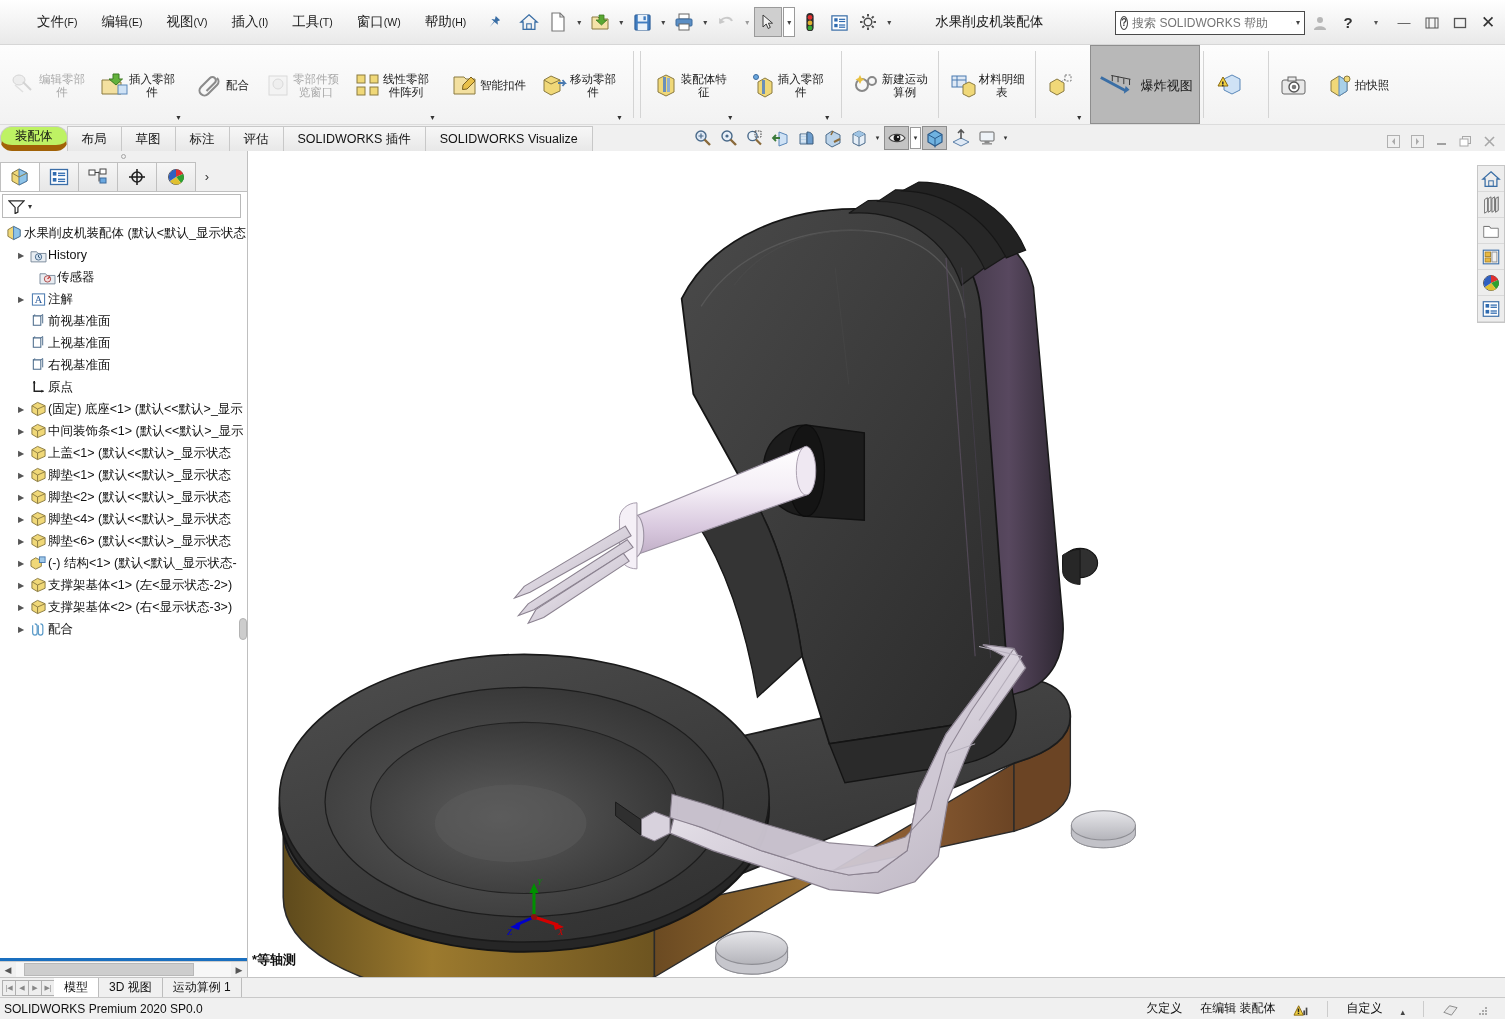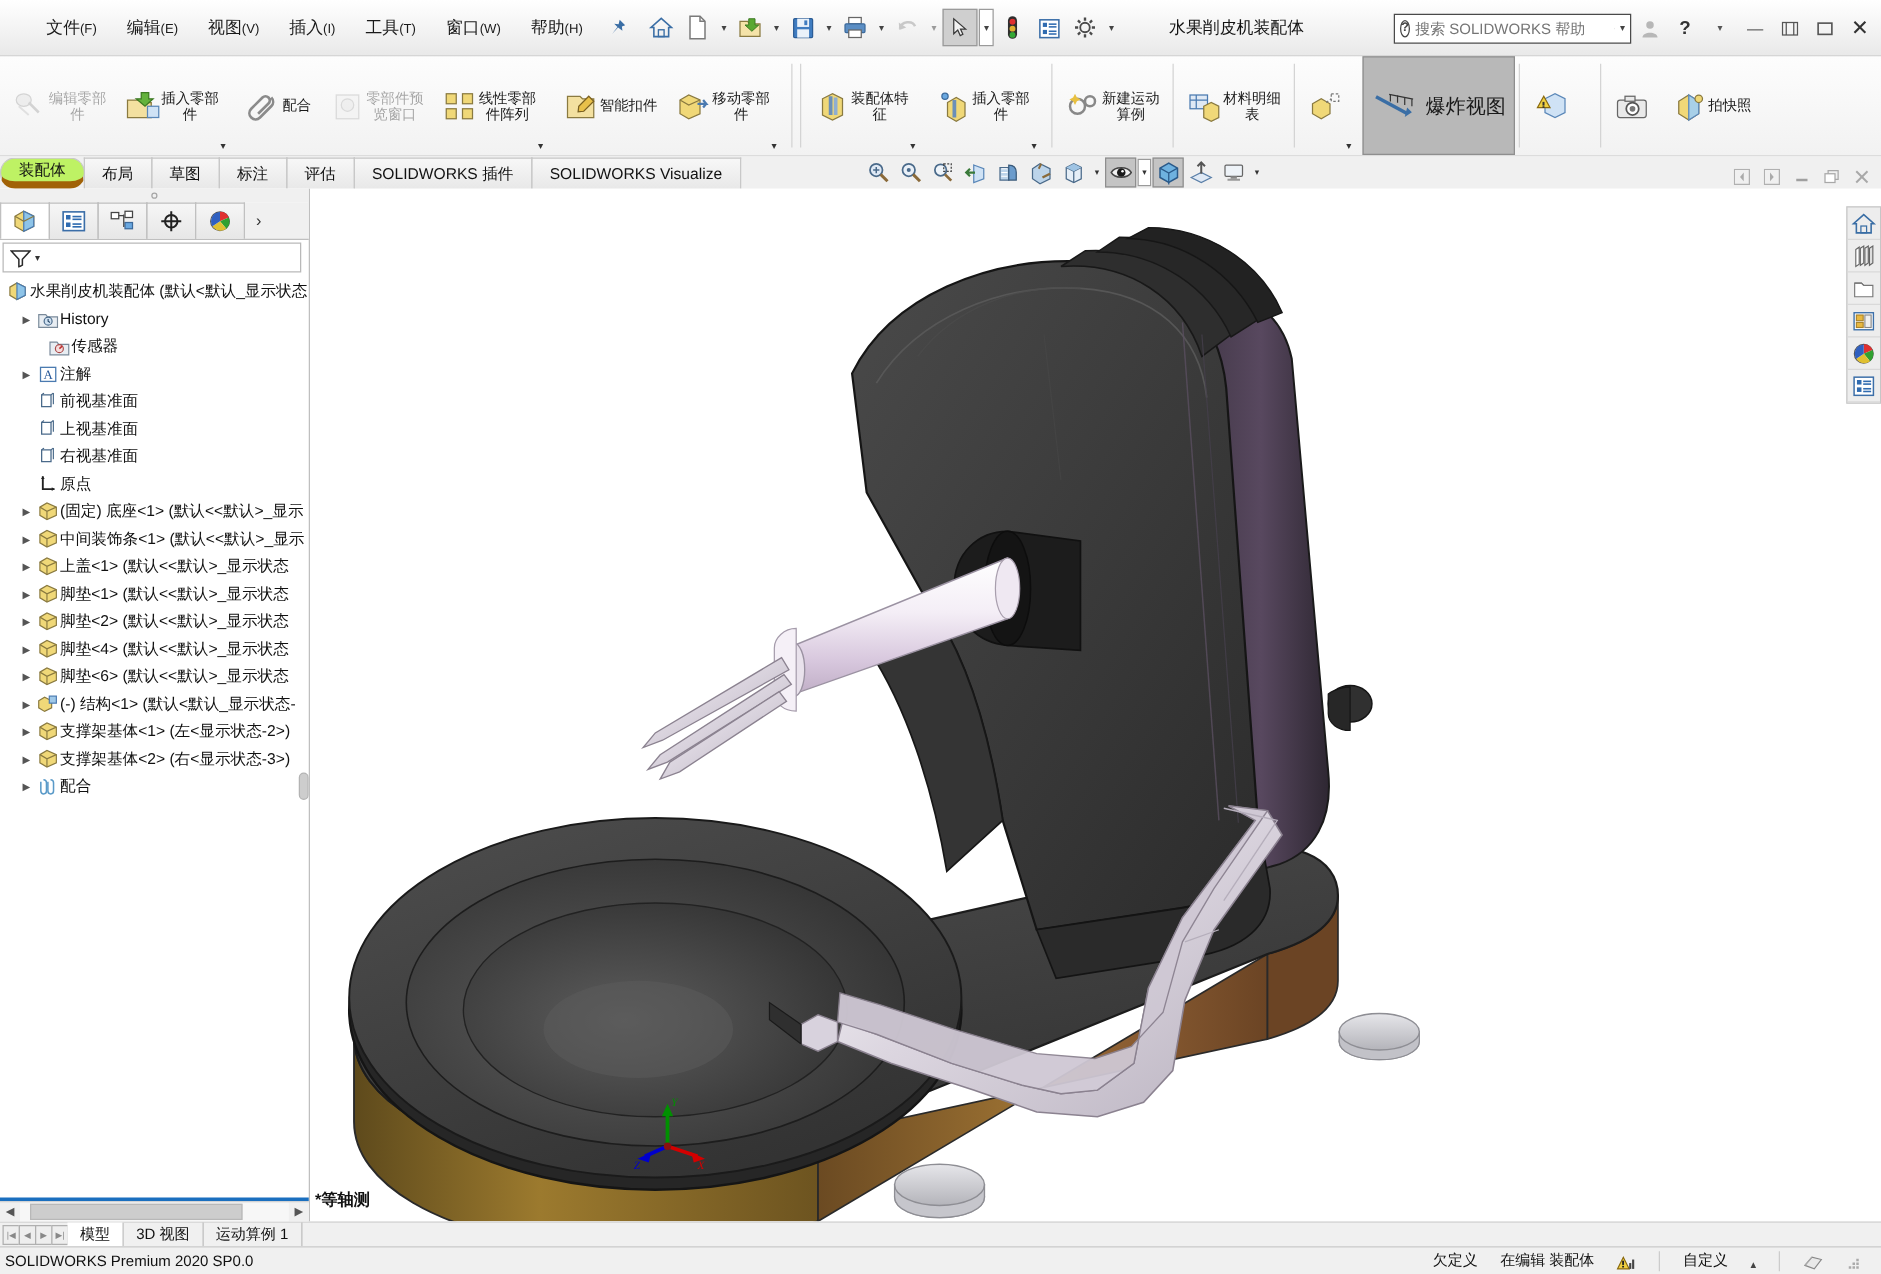--- a/index.html
+++ b/index.html
@@ -427,21 +427,21 @@
             <path d="M28 21 L34 17 L30 13 Z" fill="#3a6ea5"></path>
             <g stroke="#333" stroke-width="1">
               <line x1="16" y1="2" x2="16" y2="8"></line>
               <line x1="22" y1="3" x2="22" y2="9"></line>
               <line x1="28" y1="5" x2="28" y2="11"></line>
               <line x1="34" y1="6" x2="34" y2="12"></line>
               <line x1="15" y1="2" x2="35" y2="6"></line>
             </g>
           </svg>
       </div>
-      <div class="rb-lbl wide" style="font-size:16px;">爆炸视图</div>
+      <div class="rb-lbl wide" style="font-size:13px;">爆炸视图</div>
     </div>
 
     <div class="rb-sep"></div>
 
     <div class="rb" style="min-width:58px;">
       <div class="rb-ico">
         <svg width="30" height="28" viewBox="0 0 30 28">
             <path d="M10 7 l8 -4 l8 4 v11 l-8 4 l-8 -4 Z" fill="#cfe2f5" stroke="#5a87b8"></path>
             <path d="M4 14 l5 -9 l5 9 Z" fill="#f0d040" stroke="#8a6a10"></path>
             <rect x="8" y="9.5" width="1.6" height="3" fill="#333"></rect>

